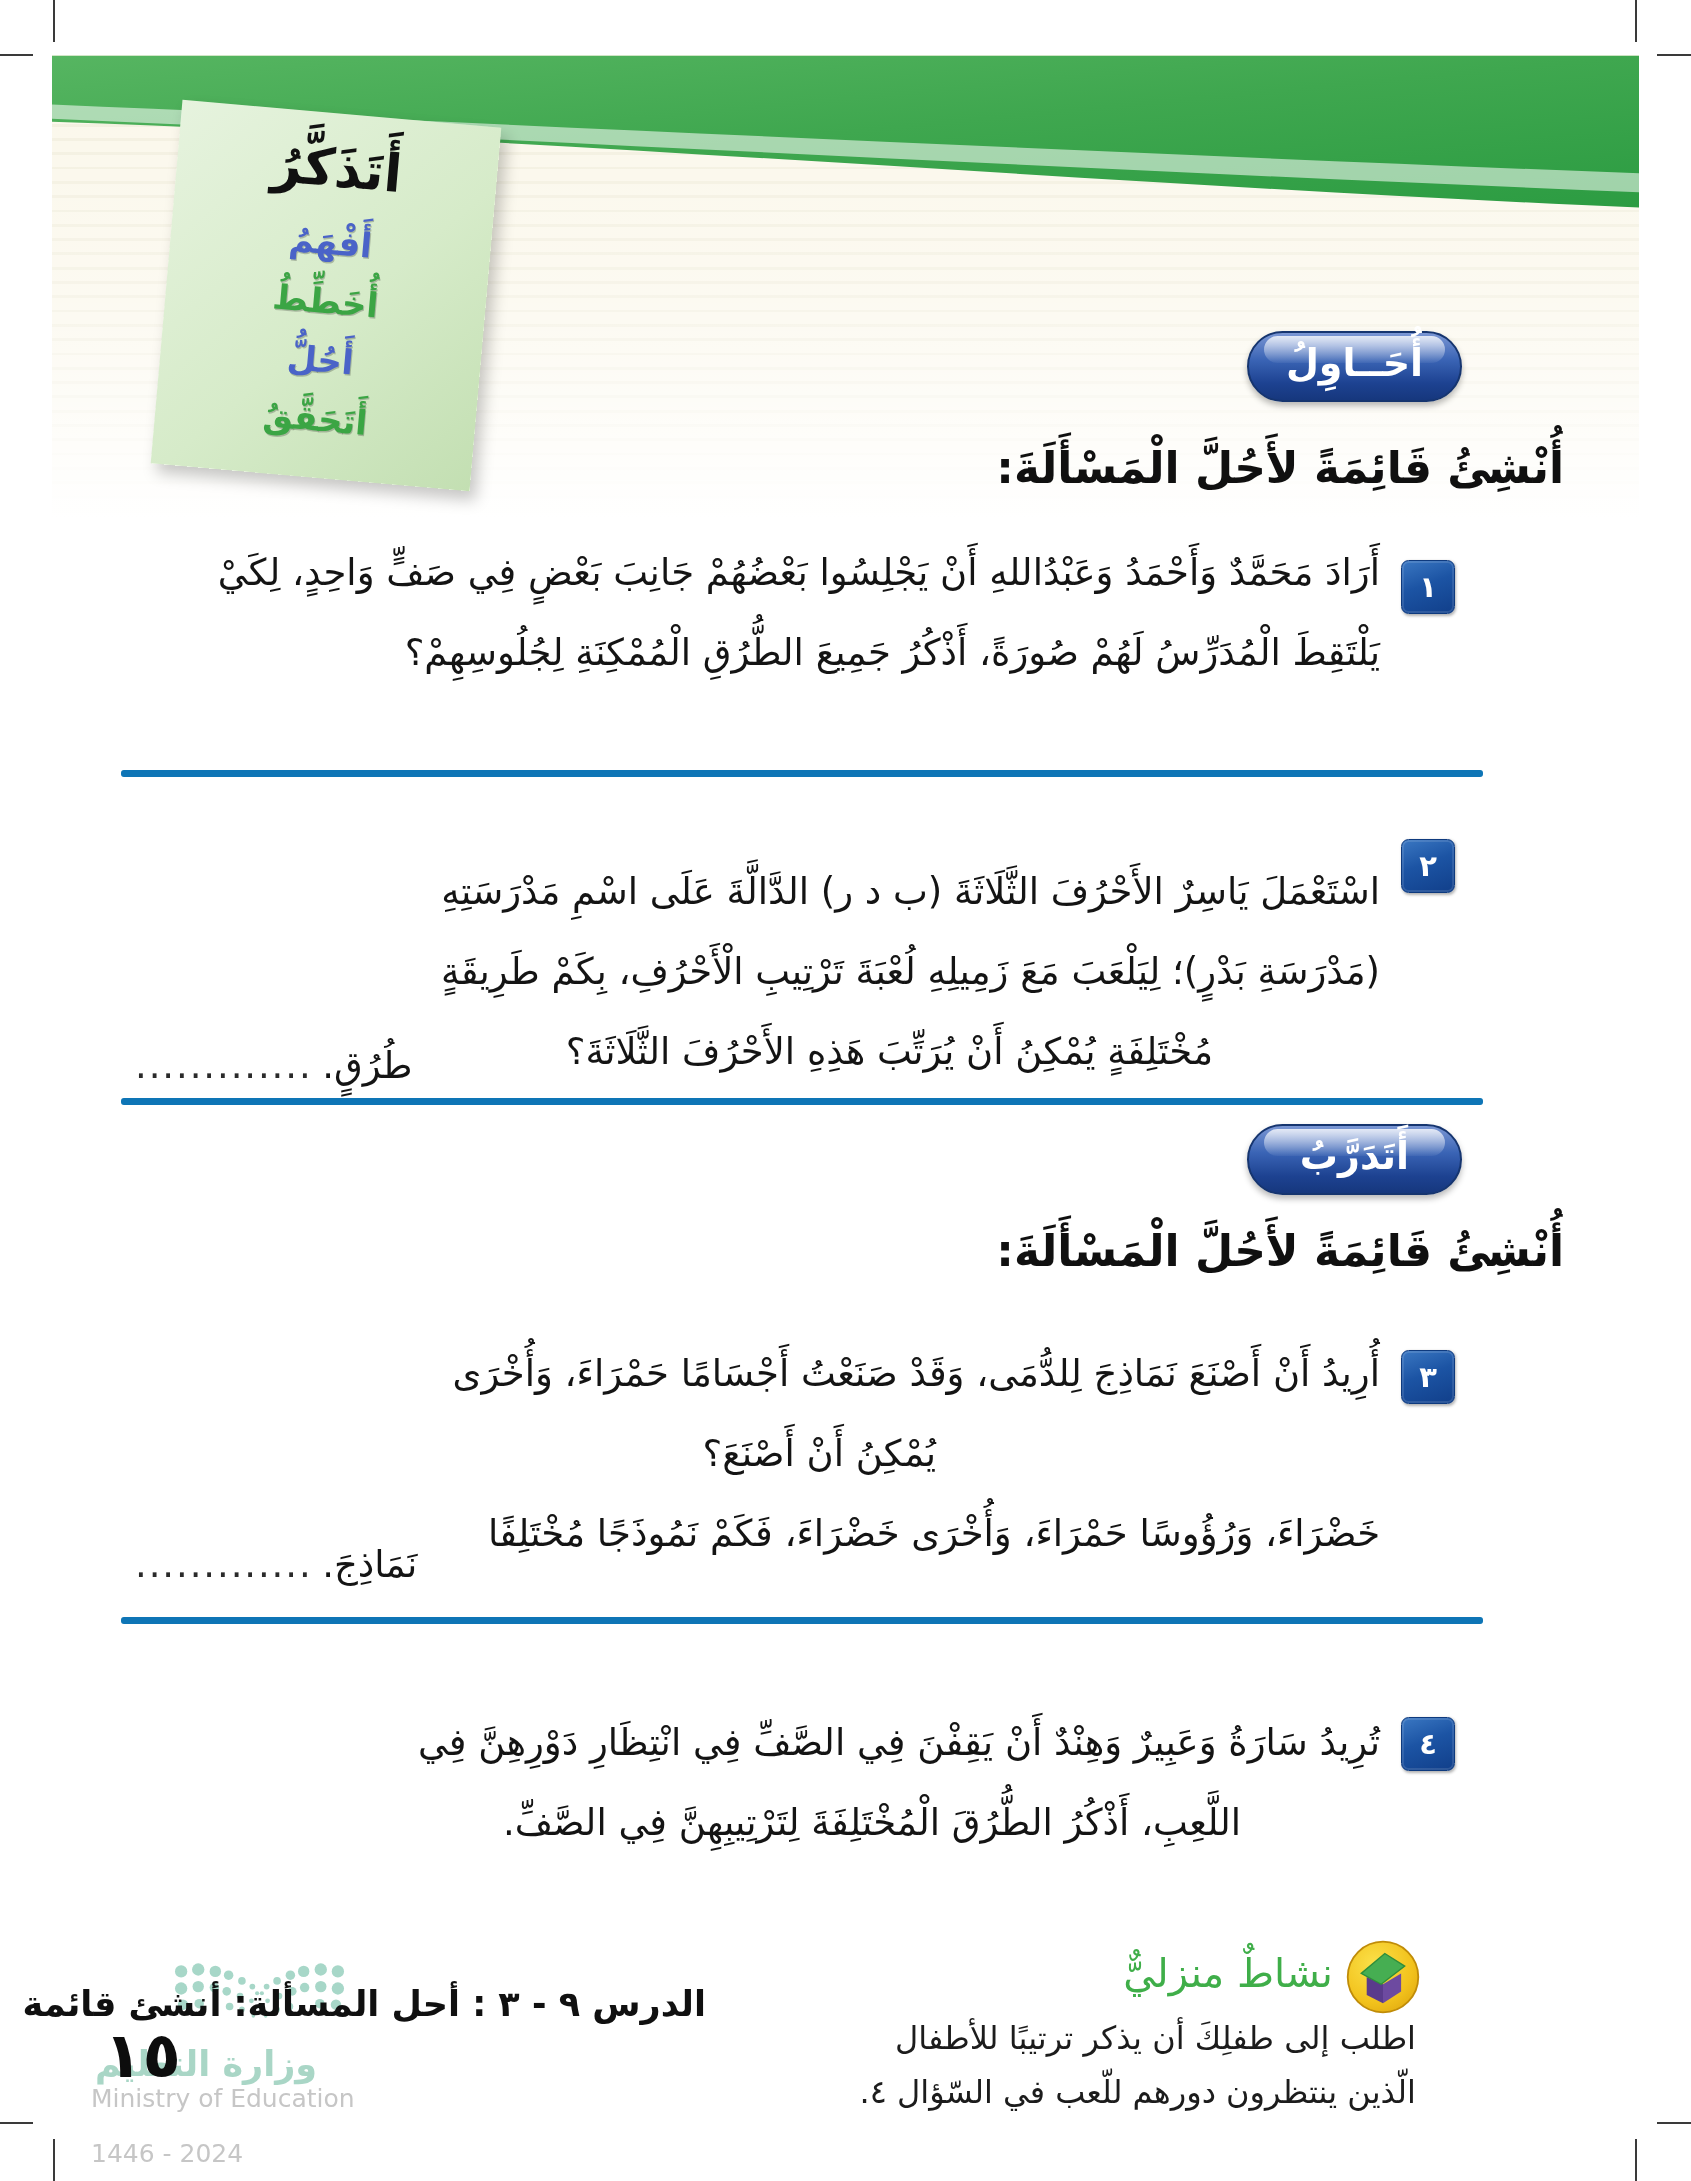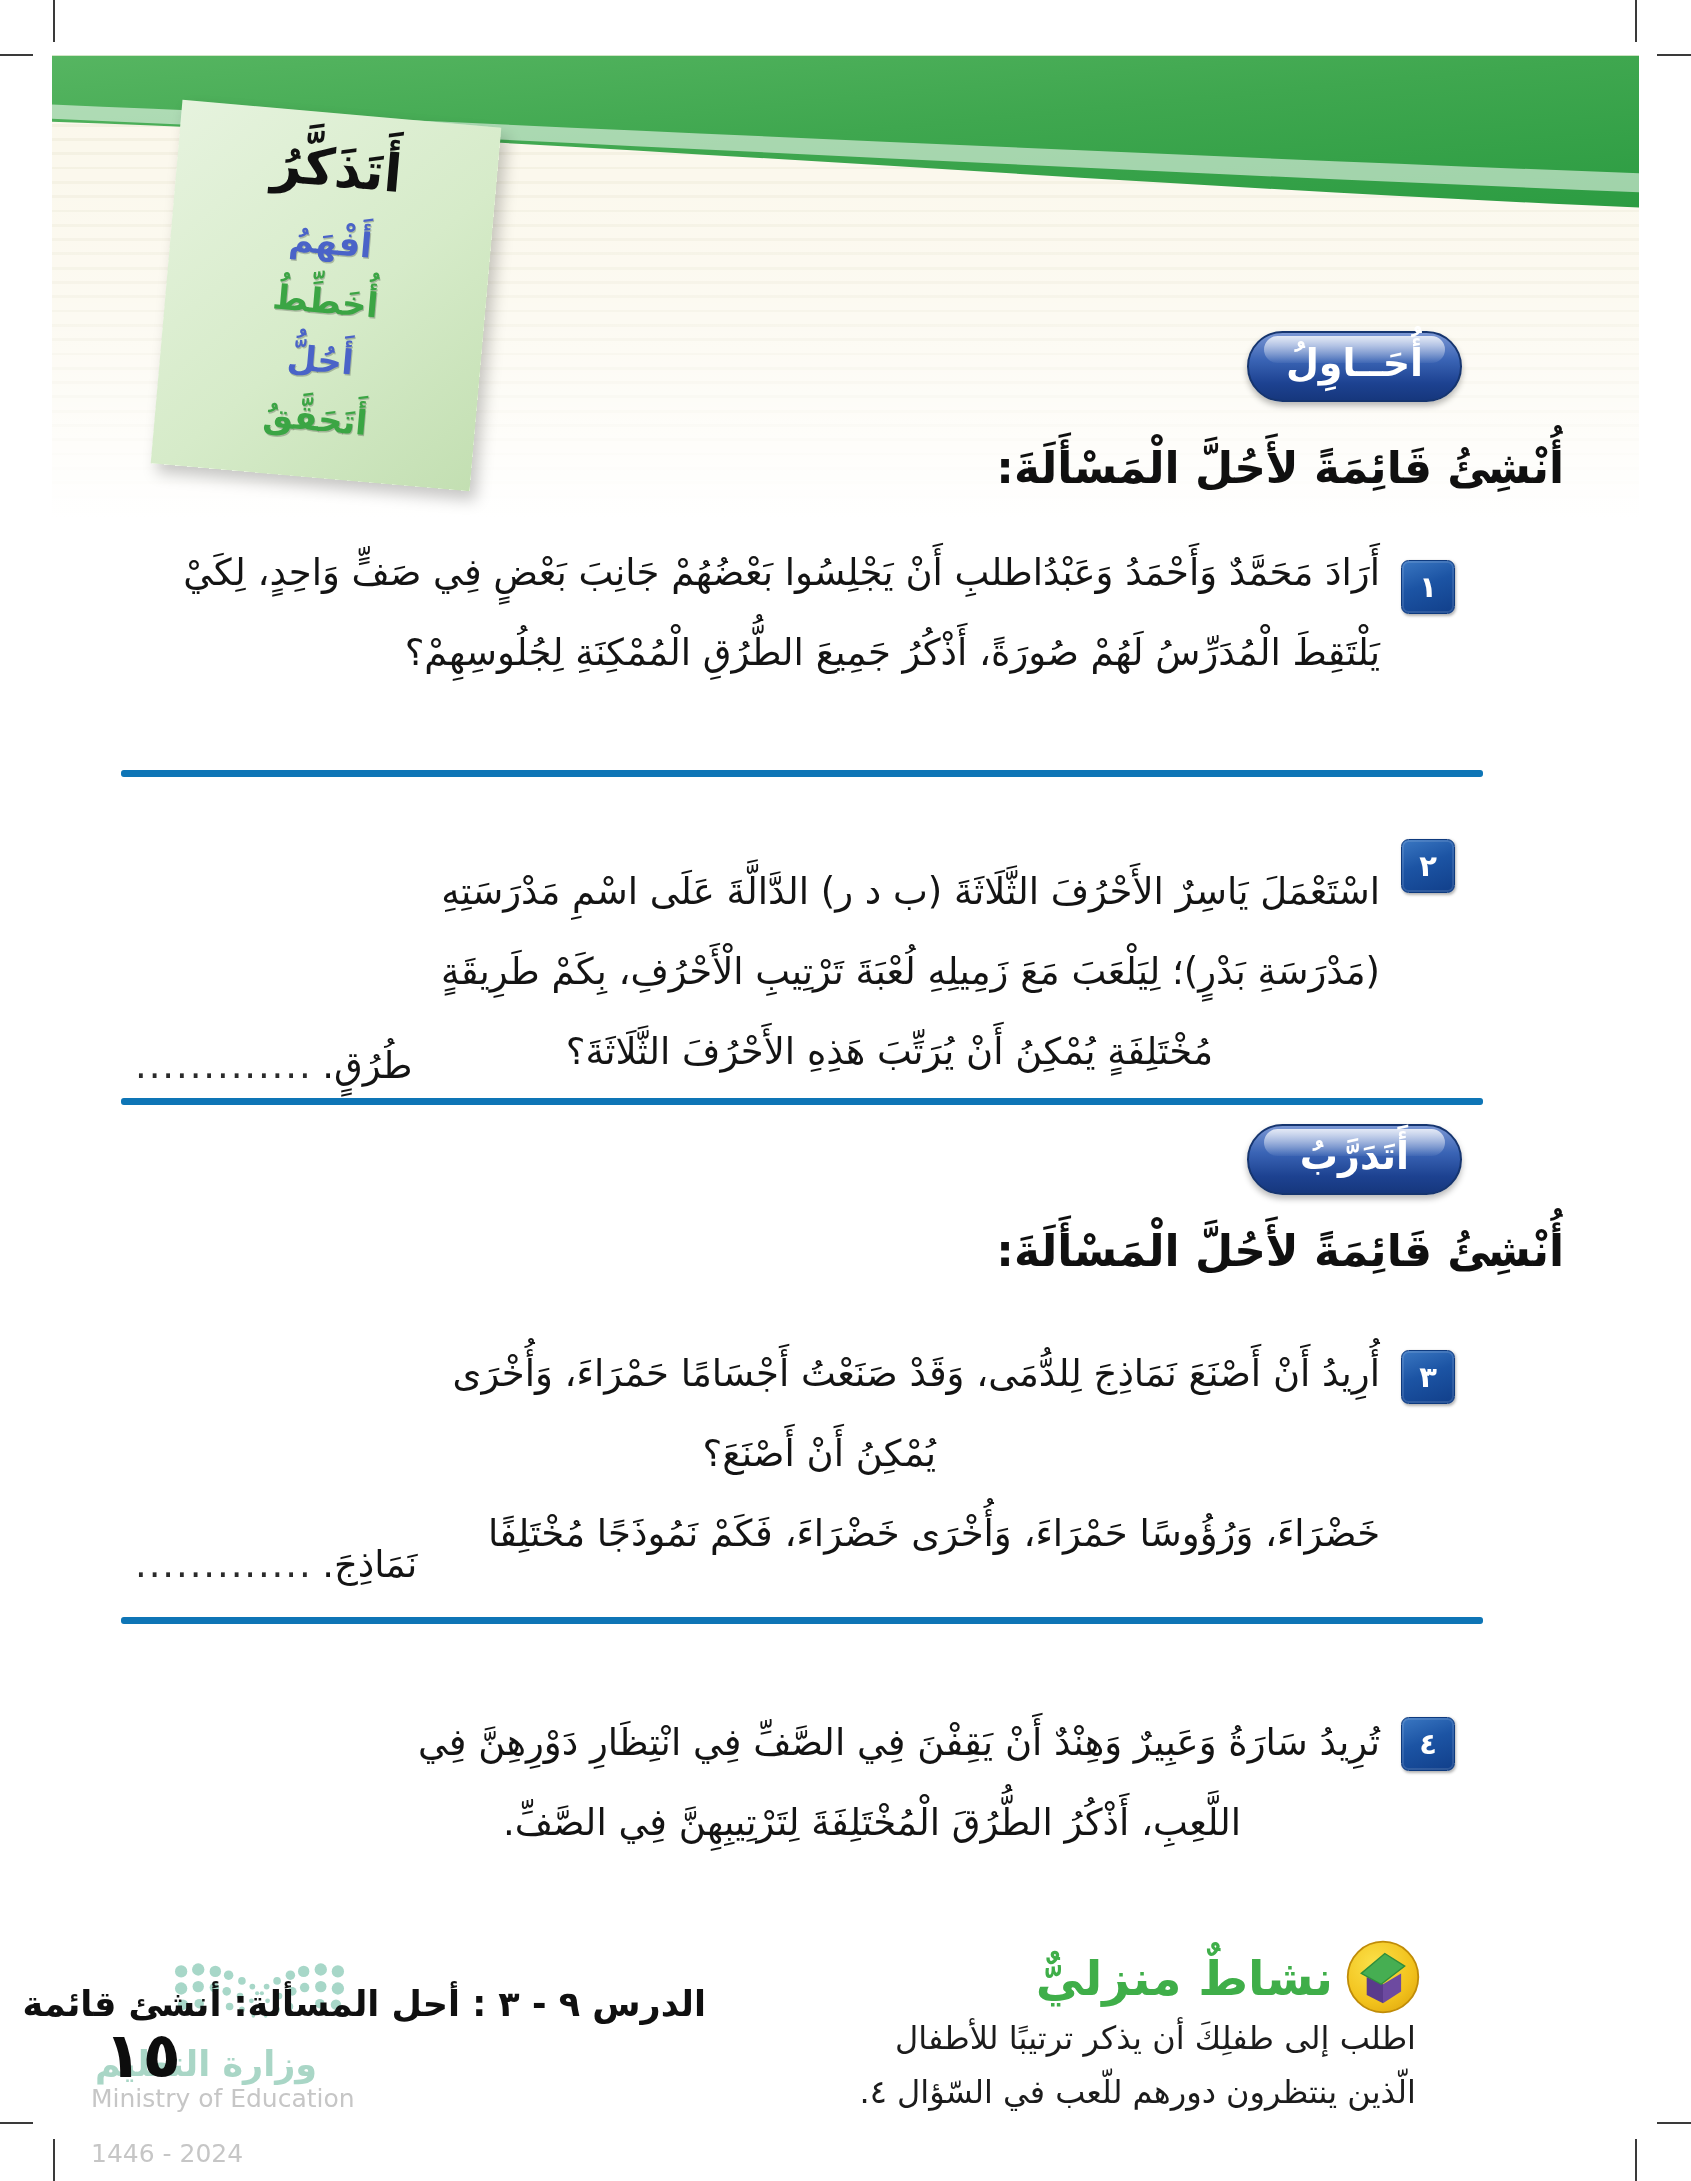--- a/index.html
+++ b/index.html
@@ -53,21 +53,21 @@
     box-shadow:inset 0 0 0 1.9px rgba(255,255,255,0.12), 1px 1.9px 2.9px rgba(0,0,0,0.3);
     color:#fff;font-size:29px;font-weight:bold;
   }
   .problem{position:absolute;width:1271px;color:#141414;}
   .problem .line{font-size:37px;line-height:80px;text-align:right;white-space:nowrap;}
   .divider{position:absolute;height:6.7px;width:1362px;left:122px;background:#0e75b6;border-radius:2.9px;}
   .answer{position:absolute;direction:ltr;display:flex;align-items:baseline;gap:9.6px;
     font-size:37px;color:#141414;line-height:67px;}
   .answer .dots{letter-spacing:1.9px;color:#2a2a2a;}
   
-  .home-label{position:absolute;font-size:48px;font-weight:bold;white-space:nowrap;}
+  .home-label{position:absolute;font-size:40px;font-weight:normal;white-space:nowrap;}
   .home-text{position:absolute;font-size:32px;line-height:54px;color:#1c1c1c;text-align:right;white-space:nowrap;}
   .house-icon{position:absolute;width:76px;height:76px;}
   .ministry-ar{position:absolute;font-size:35px;font-weight:bold;color:#a9d6c6;white-space:nowrap;}
   .ministry-en{position:absolute;font-size:25px;color:#c6c6c6;white-space:nowrap;}
   .ministry-year{position:absolute;font-size:25px;color:#c6c6c6;white-space:nowrap;}
   .page-num{position:absolute;font-size:63px;font-weight:bold;color:#0d0d0d;}
   .lesson{position:absolute;font-size:35px;font-weight:bold;color:#101010;white-space:nowrap;}
 </style>
 </head>
 <body>
@@ -107,21 +107,21 @@
 
   <div class="pill" style="right:229px;top:331px;">
     <span>أُحَــاوِلُ</span>
   </div>
   <div class="heading" style="right:127px;top:442px;">أُنْشِئُ قَائِمَةً لأَحُلَّ الْمَسْأَلَةَ:</div>
 
   <div class="badge" style="right:236px;top:560px;">
     <span>١</span>
   </div>
   <div class="problem" style="right:311px;top:533px;">
-    <div class="line">أَرَادَ مَحَمَّدٌ وَأَحْمَدُ وَعَبْدُاطلبِ أَنْ يَجْلِسُوا بَعْضُهُمْ جَانِبَ بَعْضٍ فِي صَفٍّ وَاحِدٍ، لِكَيْ</div>
+    <div class="line">أَرَادَ مَحَمَّدٌ وَأَحْمَدُ وَعَبْدُاللهِ أَنْ يَجْلِسُوا بَعْضُهُمْ جَانِبَ بَعْضٍ فِي صَفٍّ وَاحِدٍ، لِكَيْ</div>
     <div class="line">يَلْتَقِطَ الْمُدَرِّسُ لَهُمْ صُورَةً، أَذْكُرُ جَمِيعَ الطُّرُقِ الْمُمْكِنَةِ لِجُلُوسِهِمْ؟</div>
   </div>
 
   <div class="divider" style="top:770px;"></div>
 
   <div class="badge" style="right:236px;top:839px;">
     <span>٢</span>
   </div>
   <div class="problem" style="right:311px;top:852px;">
     <div class="line">اسْتَعْمَلَ يَاسِرٌ الأَحْرُفَ الثَّلَاثَةَ (ب د ر) الدَّالَّةَ عَلَى اسْمِ مَدْرَسَتِهِ</div>

